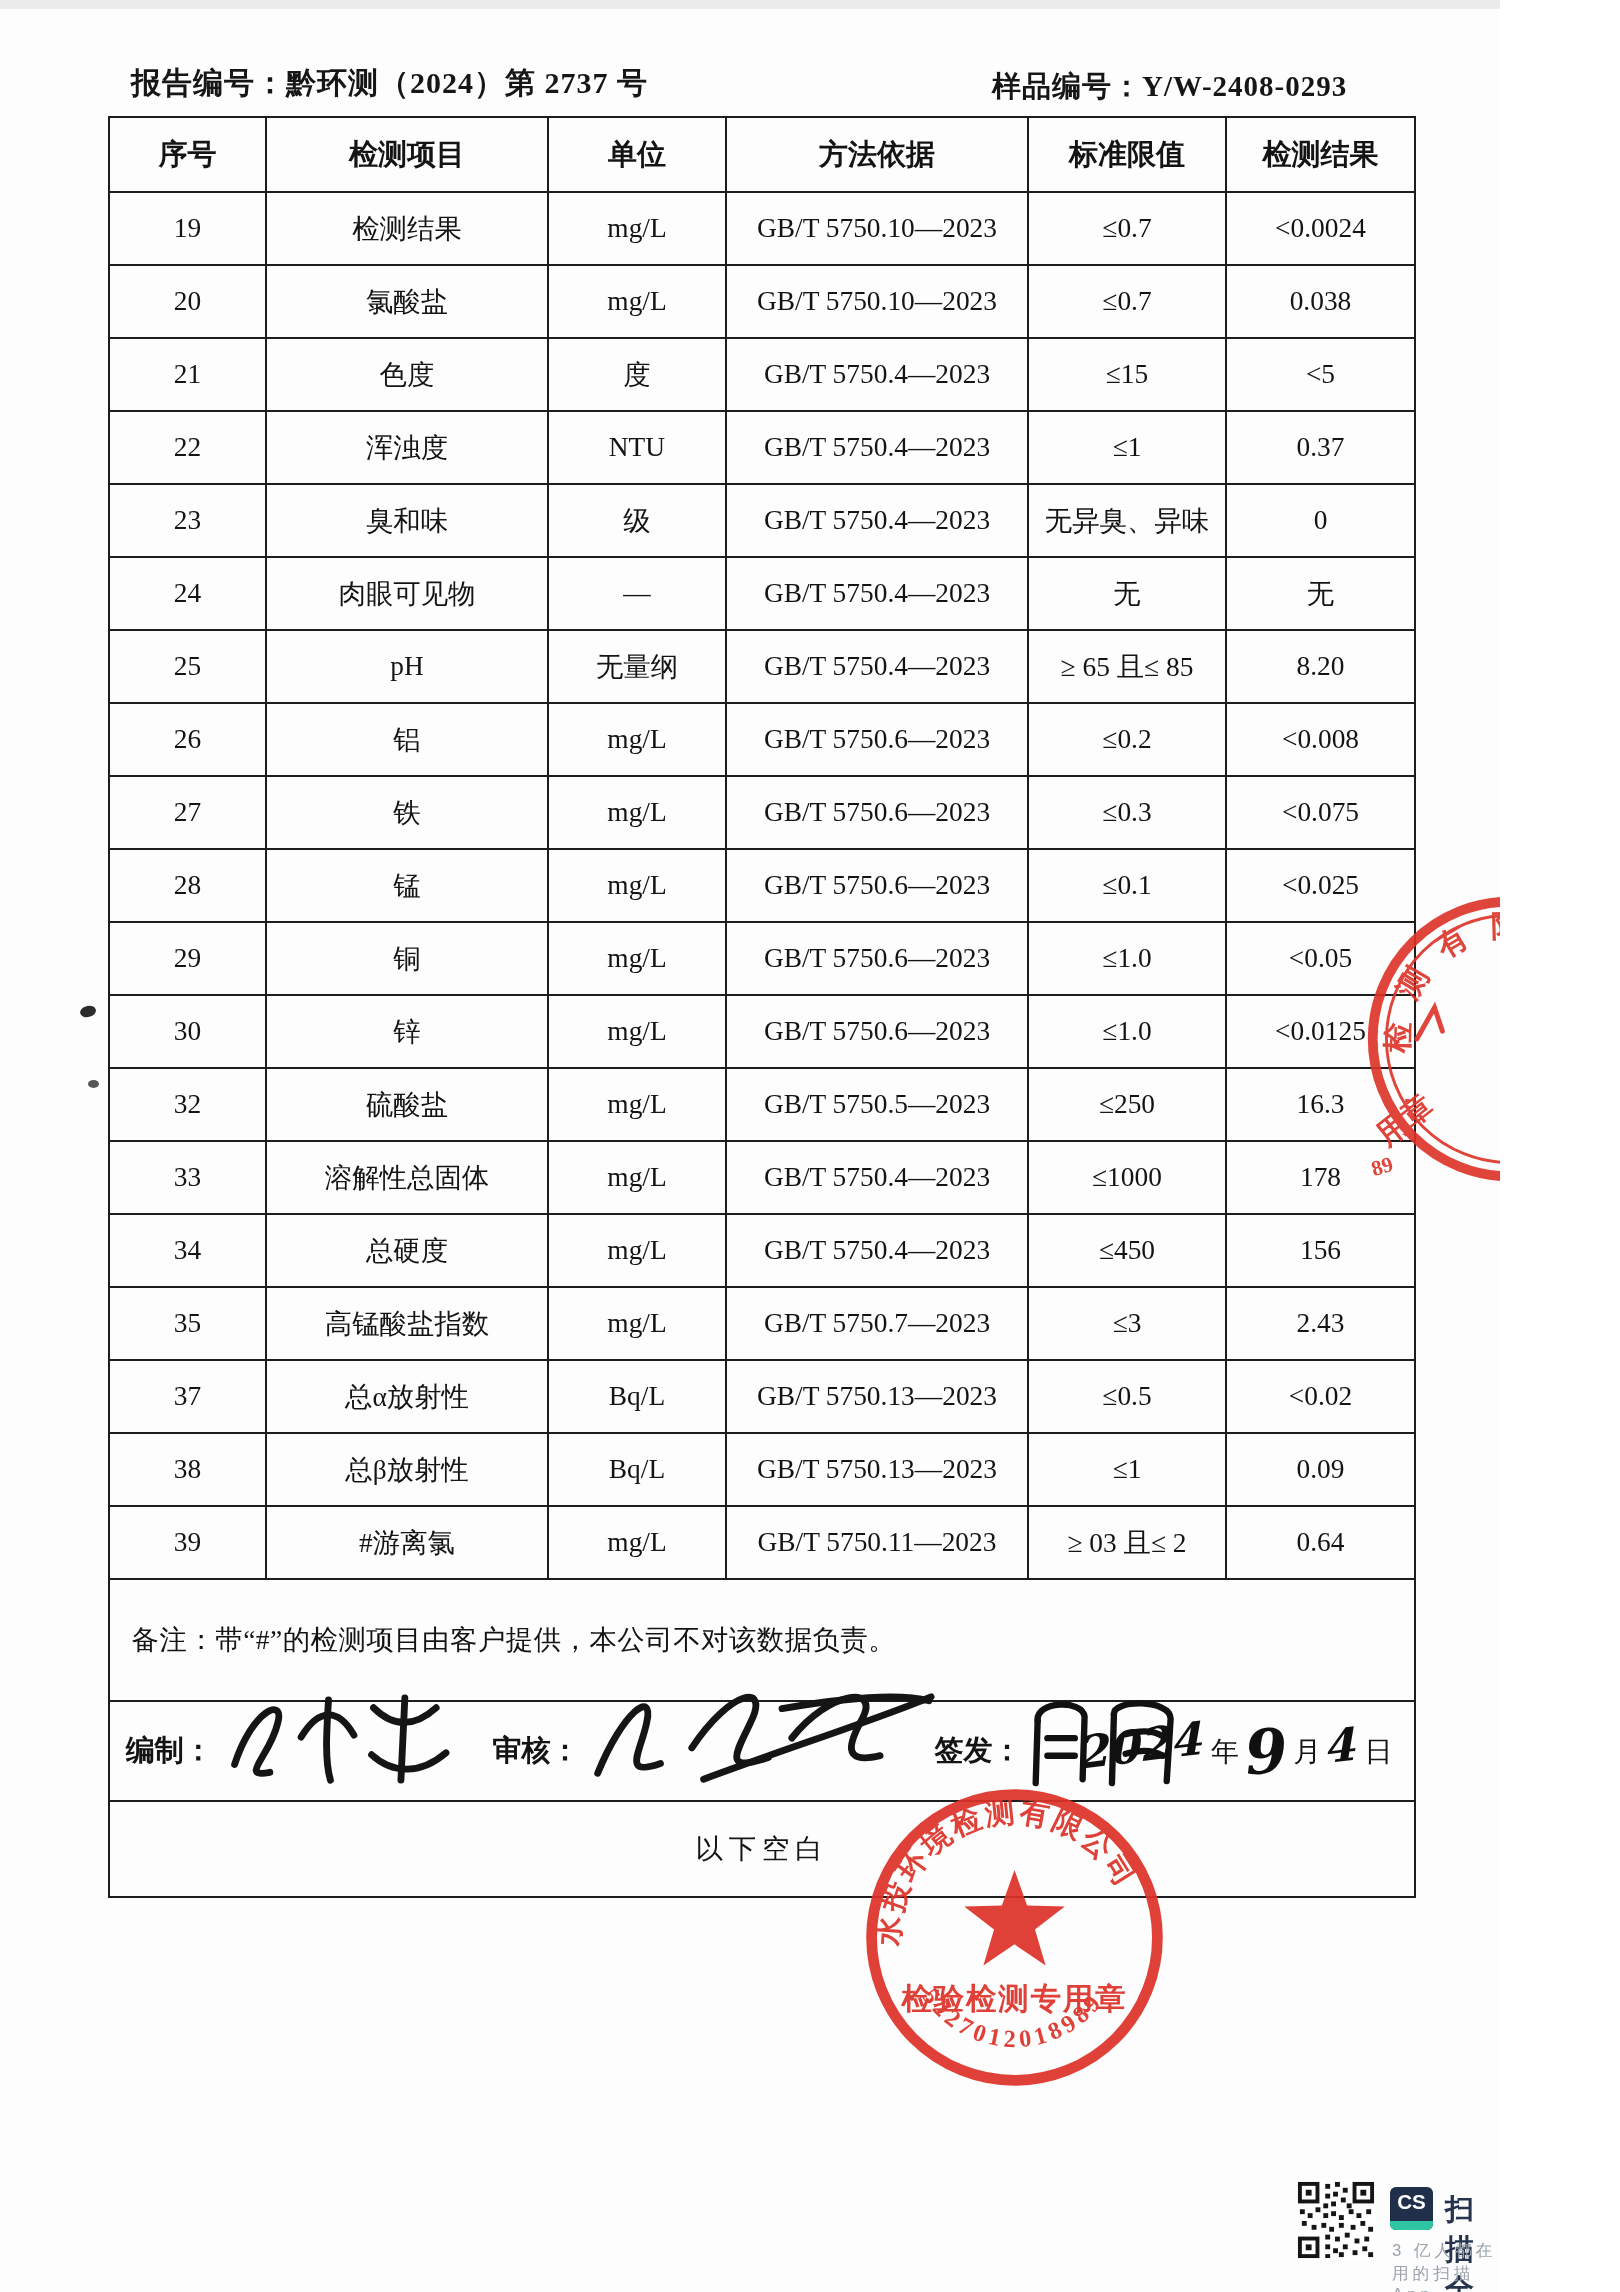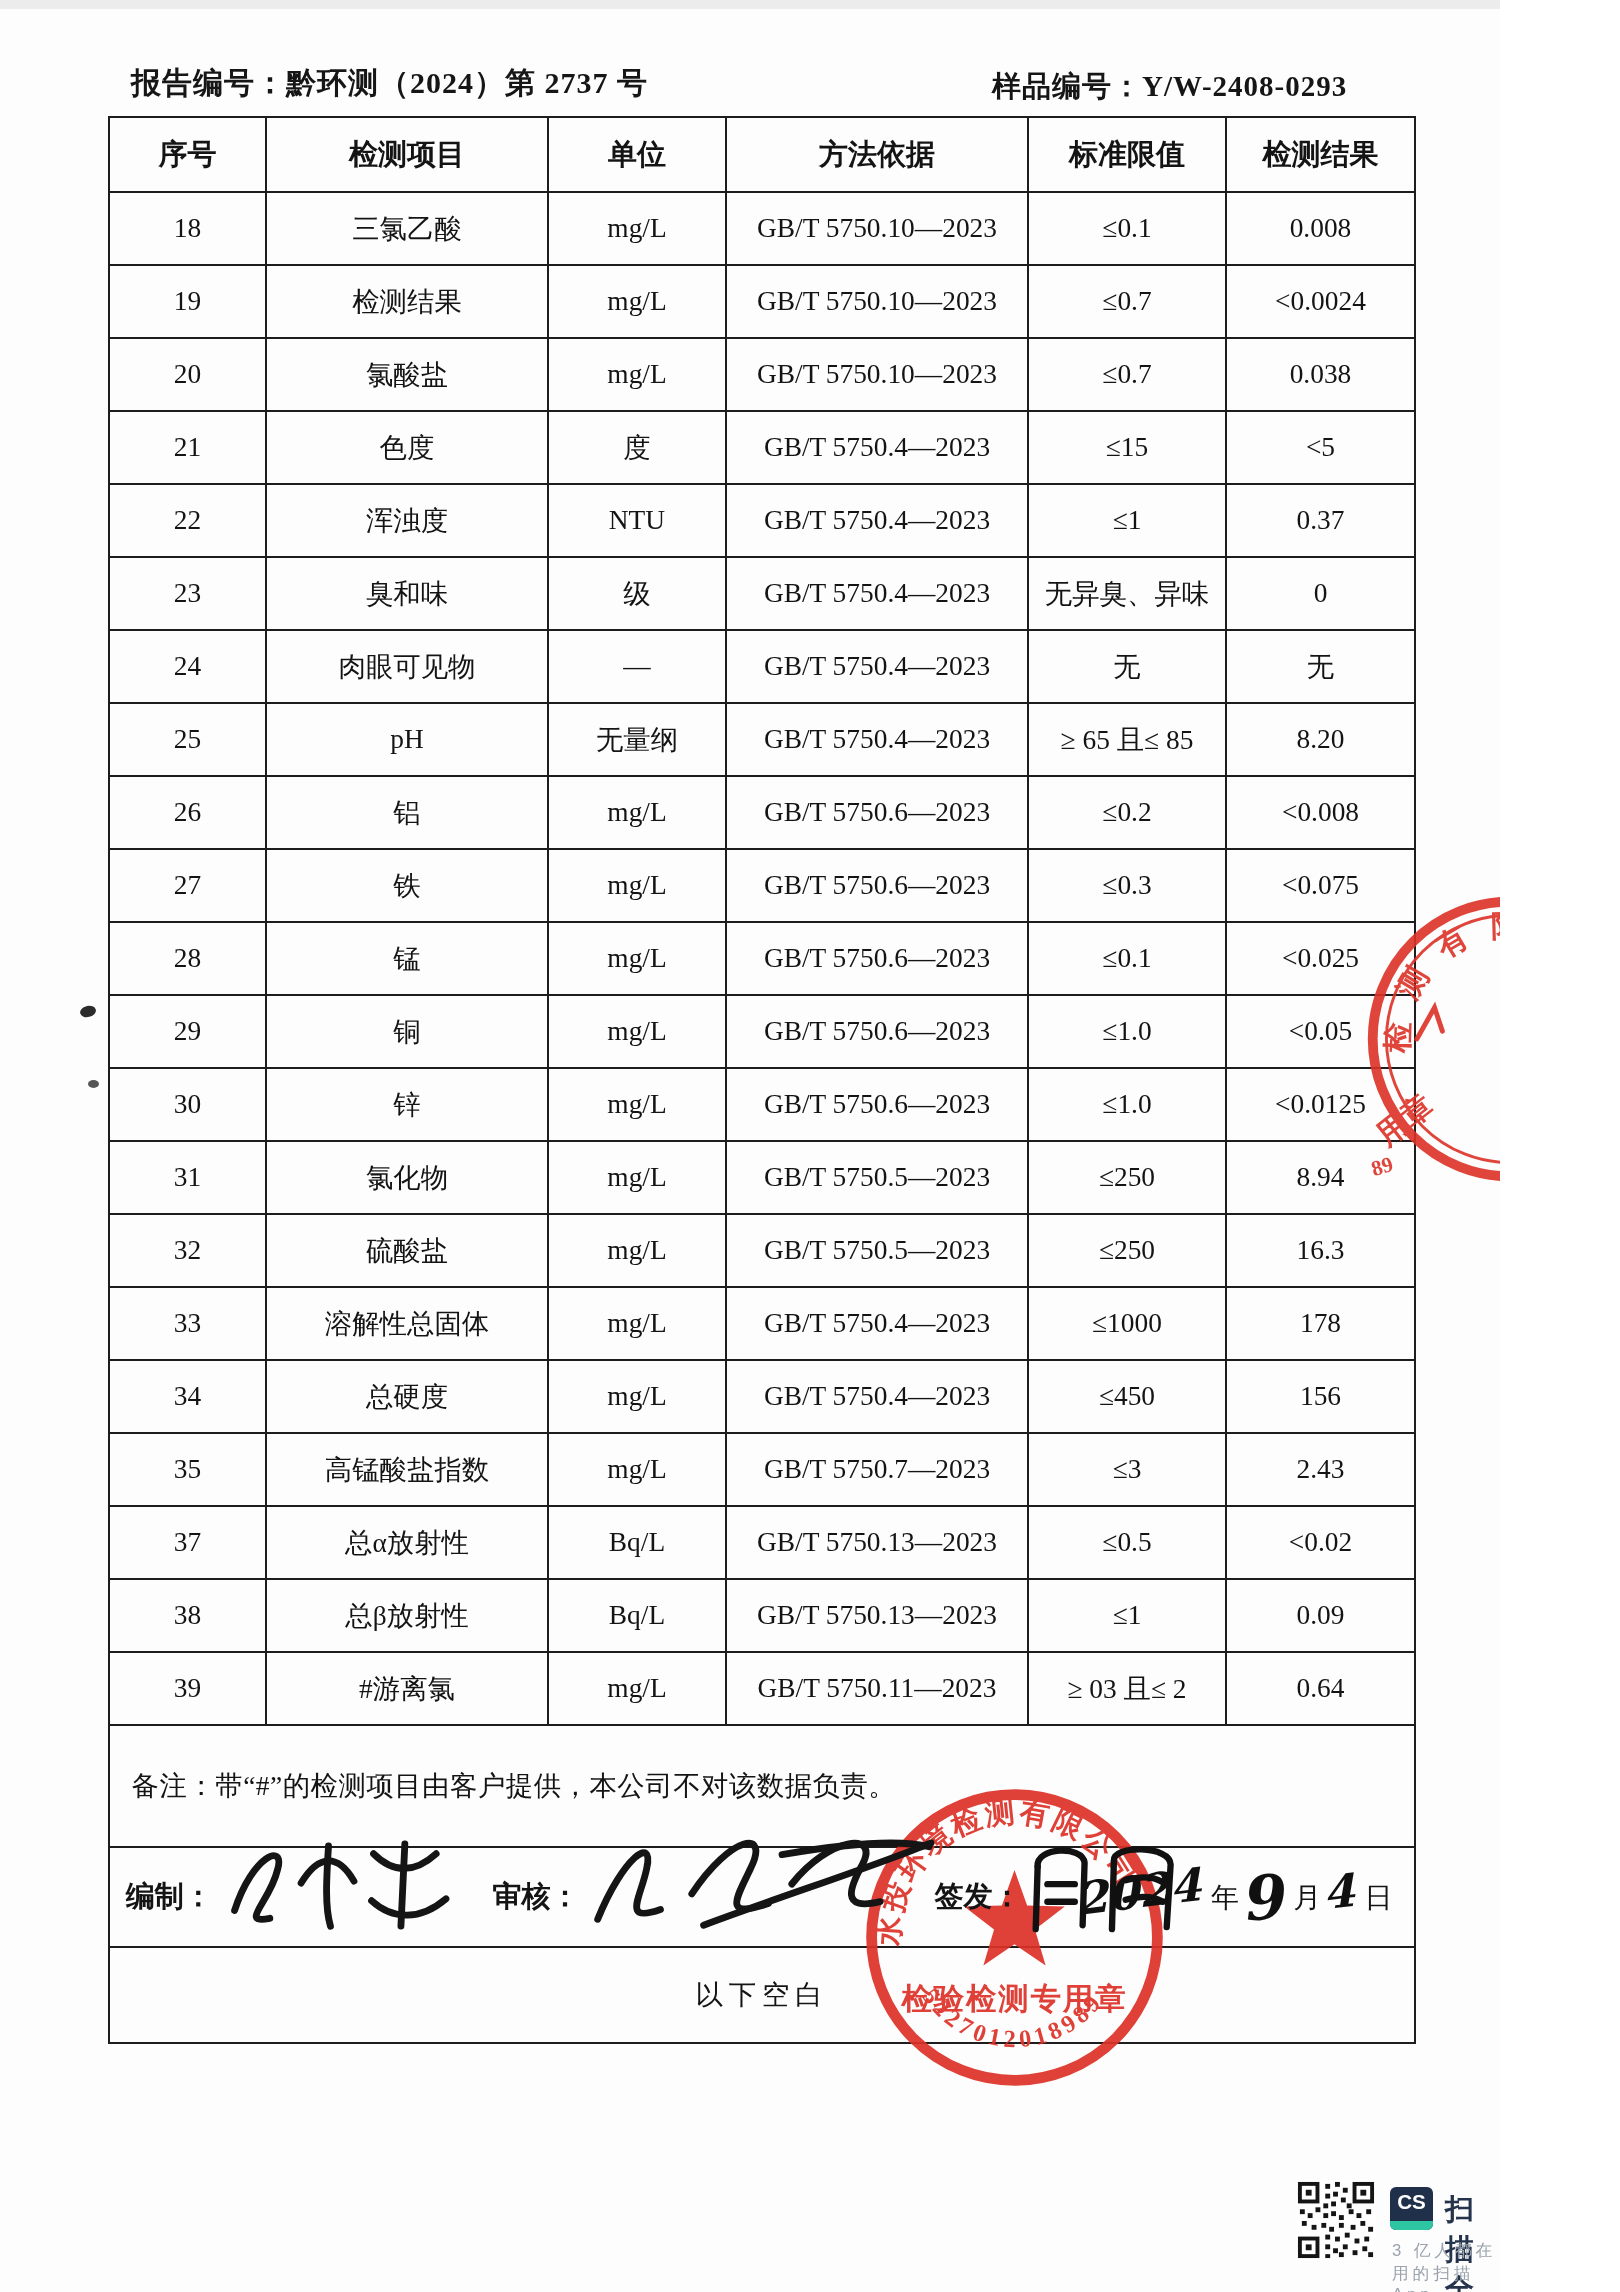--- a/index.html
+++ b/index.html
@@ -76,28 +76,20 @@
           <th>序号</th>
           <th>检测项目</th>
           <th>单位</th>
           <th>方法依据</th>
           <th>标准限值</th>
           <th>检测结果</th>
         </tr>
       </thead>
       <tbody>
           <tr>
-            <td>18</td>
-            <td>三氯乙酸</td>
-            <td>mg/L</td>
-            <td>GB/T 5750.10—2023</td>
-            <td>≤0.1</td>
-            <td>0.008</td>
-          </tr>
-          <tr>
             <td>19</td>
             <td>检测结果</td>
             <td>mg/L</td>
             <td>GB/T 5750.10—2023</td>
             <td>≤0.7</td>
             <td>&lt;0.0024</td>
           </tr>
           <tr>
             <td>20</td>
             <td>氯酸盐</td>
@@ -178,28 +170,20 @@
             <td>≤1.0</td>
             <td>&lt;0.05</td>
           </tr>
           <tr>
             <td>30</td>
             <td>锌</td>
             <td>mg/L</td>
             <td>GB/T 5750.6—2023</td>
             <td>≤1.0</td>
             <td>&lt;0.0125</td>
-          </tr>
-          <tr>
-            <td>31</td>
-            <td>氯化物</td>
-            <td>mg/L</td>
-            <td>GB/T 5750.5—2023</td>
-            <td>≤250</td>
-            <td>8.94</td>
           </tr>
           <tr>
             <td>32</td>
             <td>硫酸盐</td>
             <td>mg/L</td>
             <td>GB/T 5750.5—2023</td>
             <td>≤250</td>
             <td>16.3</td>
           </tr>
           <tr>

